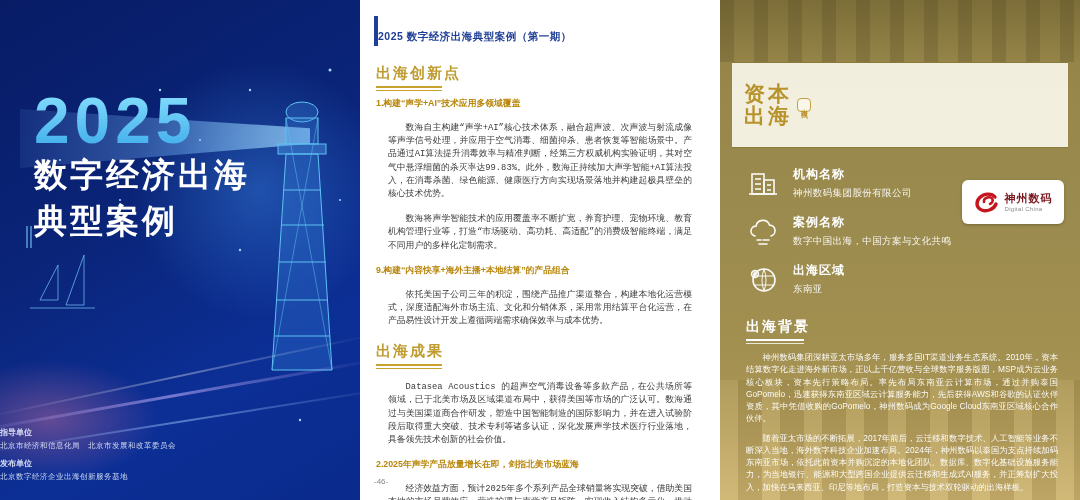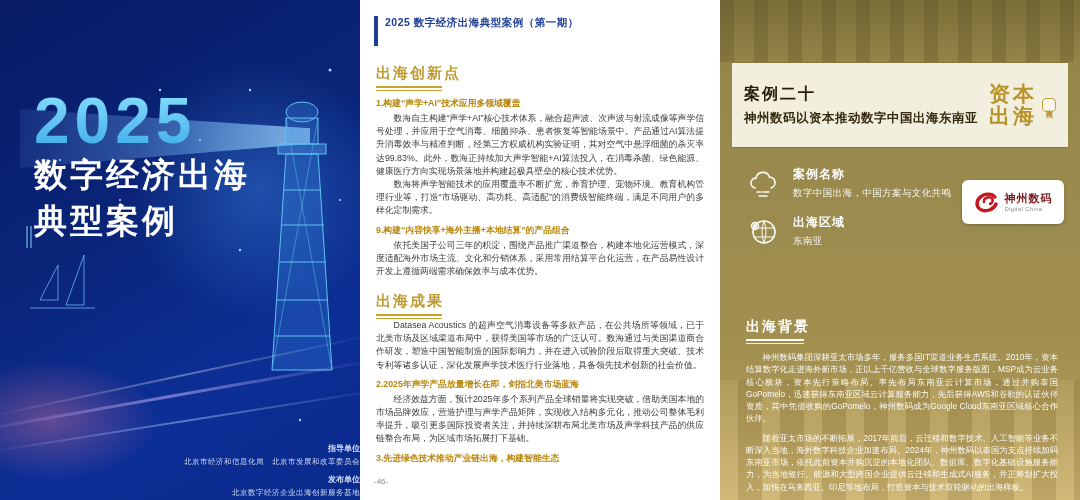--- a/index.html
+++ b/index.html
@@ -20,44 +20,44 @@
   .year{position:absolute;left:34px;top:84px;font-size:64px;font-weight:bold;letter-spacing:5px;
     background:linear-gradient(180deg,#8ee4ff 0%,#36a6e8 100%);
     -webkit-background-clip:text;background-clip:text;color:transparent;}
   .cover-title{position:absolute;left:34px;top:152px;color:#ffffff;font-weight:bold;
     font-size:33px;letter-spacing:3px;line-height:1.38;}
   .issue-badge{position:absolute;left:36px;top:224px;background:rgba(10,50,140,.9);
     border:1px solid rgba(110,200,240,.35);color:#8fdcf8;font-weight:bold;
     font-size:15px;letter-spacing:6px;padding:4px 14px 5px 16px;border-radius:2px;}
   .issue-ticks{position:absolute;left:26px;top:226px;width:6px;height:22px;display:flex;gap:2px;}
   .issue-ticks i{display:block;width:2px;height:100%;background:rgba(120,200,245,.55);}
-  .cover-foot{position:absolute;left:0;bottom:2px;width:100%;text-align:right;color:#e8f0ff;}
+  .cover-foot{position:absolute;left:0;bottom:18px;width:100%;text-align:left;color:#e8f0ff;}
   .cover-foot .lbl{font-size:8px;font-weight:bold;opacity:.9;margin-top:7px;}
   .cover-foot .val{font-size:7.5px;opacity:.85;margin-top:3px;letter-spacing:.5px;}
   .cover-foot .date{font-size:8.5px;font-weight:bold;margin-top:12px;opacity:.95;letter-spacing:1px;}
   .streak{position:absolute;height:3px;border-radius:3px;}
   .s1{left:-40px;top:395px;width:420px;transform:rotate(-10deg);
       background:linear-gradient(90deg,transparent,rgba(205,180,255,.55),transparent);}
   .s2{left:-30px;top:420px;width:430px;transform:rotate(-9deg);height:2px;
       background:linear-gradient(90deg,transparent,rgba(160,200,255,.5),transparent);}
   .s3{left:-20px;top:375px;width:400px;transform:rotate(-12deg);height:2px;
       background:linear-gradient(90deg,transparent,rgba(255,255,255,.35),transparent);}
   .pinkglow{position:absolute;left:-60px;top:360px;width:220px;height:120px;
       background:radial-gradient(ellipse,rgba(230,120,160,.4),rgba(230,120,160,0) 70%);}
 
   
   #midpage{left:360px;width:360px;background:#ffffff;}
-  .run-head{position:absolute;left:14px;top:16px;display:flex;align-items:flex-start;gap:7px;}
+  .run-head{position:absolute;left:14px;top:16px;display:flex;align-items:flex-end;}
   .run-bar{width:4px;height:30px;background:#1f3f96;}
   .run-txt{font-size:10.5px;font-weight:bold;color:#1f3f96;padding-bottom:2px;letter-spacing:.5px;}
   .mid-body{position:absolute;left:16px;top:64px;width:328px;}
   .sec-title{font-size:15px;font-weight:bold;color:#bf9b30;letter-spacing:2px;}
   .sec-underline{width:66px;margin-top:3px;border-top:2px solid #c9a22e;border-bottom:1px solid #c9a22e;height:2px;}
   .sub-head{font-size:8.8px;font-weight:bold;color:#b8860b;margin:7px 0 2px 0;}
-  .sub-body{font-size:8.8px;color:#3b3b3b;line-height:1.5;text-align:justify;text-indent:2em;margin:0;}
+  .sub-body{font-size:8.8px;color:#3b3b3b;line-height:1.5;text-align:justify;text-indent:2em;margin:12px;font-family:Liberation Mono, monospace;}
   .sec-block{margin-bottom:14px;}
   .page-num{position:absolute;left:14px;bottom:14px;font-size:8px;color:#888;}
 
   
   #rightpage{left:720px;width:360px;
     background:linear-gradient(180deg,#8f7f44 0%,#97874a 18%,#9b8b4e 45%,#a29050 70%,#b09a58 88%,#c0a863 100%);}
   .city{position:absolute;width:100%;}
   .city.top{top:0;height:62px;background:
     linear-gradient(180deg,rgba(70,60,25,.25),rgba(70,60,25,0)),
     repeating-linear-gradient(90deg,rgba(60,50,20,.18) 0 14px,rgba(60,50,20,0) 14px 34px);}
@@ -190,34 +190,48 @@
     </div>
   </div>
   <div class="page-num">-46-</div>
 </div>
 
 <div class="panel" id="rightpage">
   <div class="city top"></div>
   <div class="city bottom"></div>
 
   <div class="case-band">
-    <div class="case-left">
-      <div class="case-label">案例二十</div>
-      <div class="case-title">神州数码以资本推动数字中国出海东南亚</div>
-    </div>
     <div class="mode-wrap">
       <div class="mode-tag">
         <span>资本</span><br>
         <span>出海</span>
       </div>
       <div class="mode-side">出海模式</div>
     </div>
   </div>
 
   <div class="info-rows">
+    <div class="info-row">
+      <svg class="info-icon" viewBox="0 0 34 34">
+        <g stroke="#ffffff" stroke-width="1.6" fill="none">
+          <rect x="6" y="8" width="12" height="20"></rect>
+          <rect x="18" y="14" width="10" height="14"></rect>
+          <line x1="9" y1="13" x2="15" y2="13"></line>
+            <line x1="9" y1="18" x2="15" y2="18"></line>
+            <line x1="9" y1="23" x2="15" y2="23"></line>
+          <line x1="21" y1="19" x2="25" y2="19"></line>
+            <line x1="21" y1="24" x2="25" y2="24"></line>
+          <line x1="3" y1="28" x2="31" y2="28"></line>
+        </g>
+      </svg>
+      <div>
+        <div class="info-label">机构名称</div>
+        <div class="info-value">神州数码集团股份有限公司</div>
+      </div>
+    </div>
     <div class="info-row">
       <svg class="info-icon" viewBox="0 0 34 34">
         <g stroke="#ffffff" stroke-width="1.6" fill="none" stroke-linecap="round">
           <path d="M9 22 a5 5 0 0 1 1-9.9 a7 7 0 0 1 13.5-1 a5.5 5.5 0 0 1 1.5 10.8"></path>
           <path d="M11 26 h4 M17 26 h6 M13 30 h8"></path>
         </g>
       </svg>
       <div>
         <div class="info-label">案例名称</div>
         <div class="info-value">数字中国出海，中国方案与文化共鸣</div>

